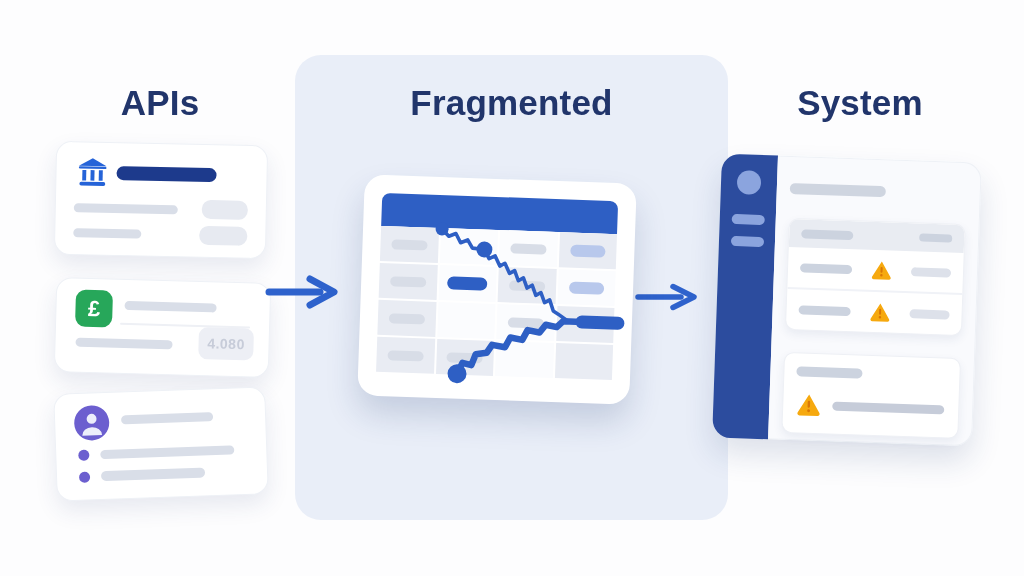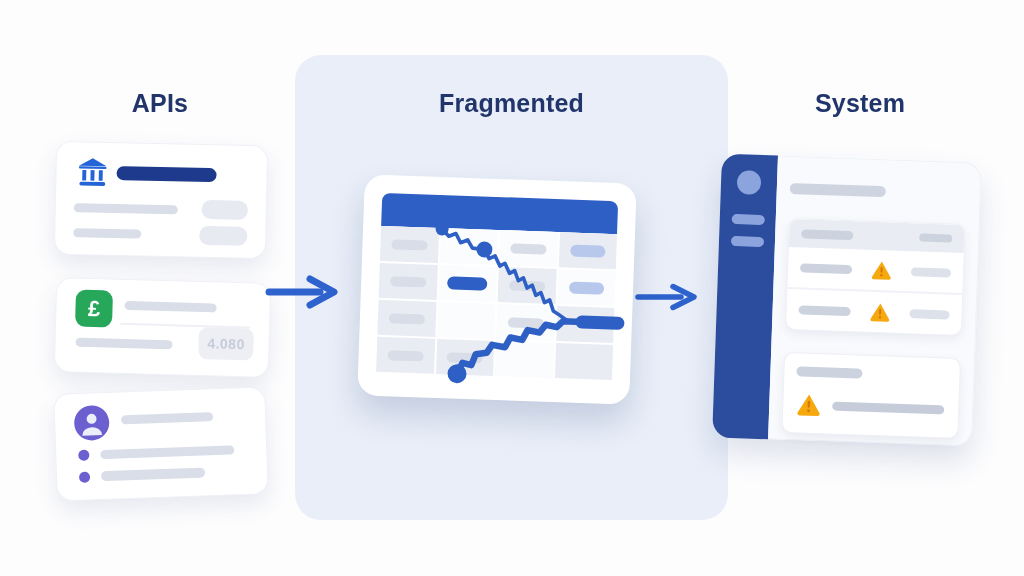--- a/index.html
+++ b/index.html
@@ -6,21 +6,21 @@
   body{
     width:1024px;height:576px;position:relative;overflow:hidden;
     background:#fdfdfe;
     font-family:"Liberation Sans", sans-serif;
   }
   .stage{position:absolute;inset:0;}
 
   
   .heading{
     position:absolute;top:87px;height:32px;
-    font-size:25px;font-weight:700;color:#21356b;
+    font-size:35px;font-weight:700;color:#21356b;
     text-align:center;letter-spacing:.2px;line-height:32px;
   }
   .heading-left{left:55px;width:210px;}
   .heading-mid{left:295px;width:433px;}
   .heading-right{left:750px;width:220px;}
 
   
   .mid-panel{
     position:absolute;left:295px;top:55px;width:433px;height:465px;
     background:#e9eef8;border-radius:26px;

